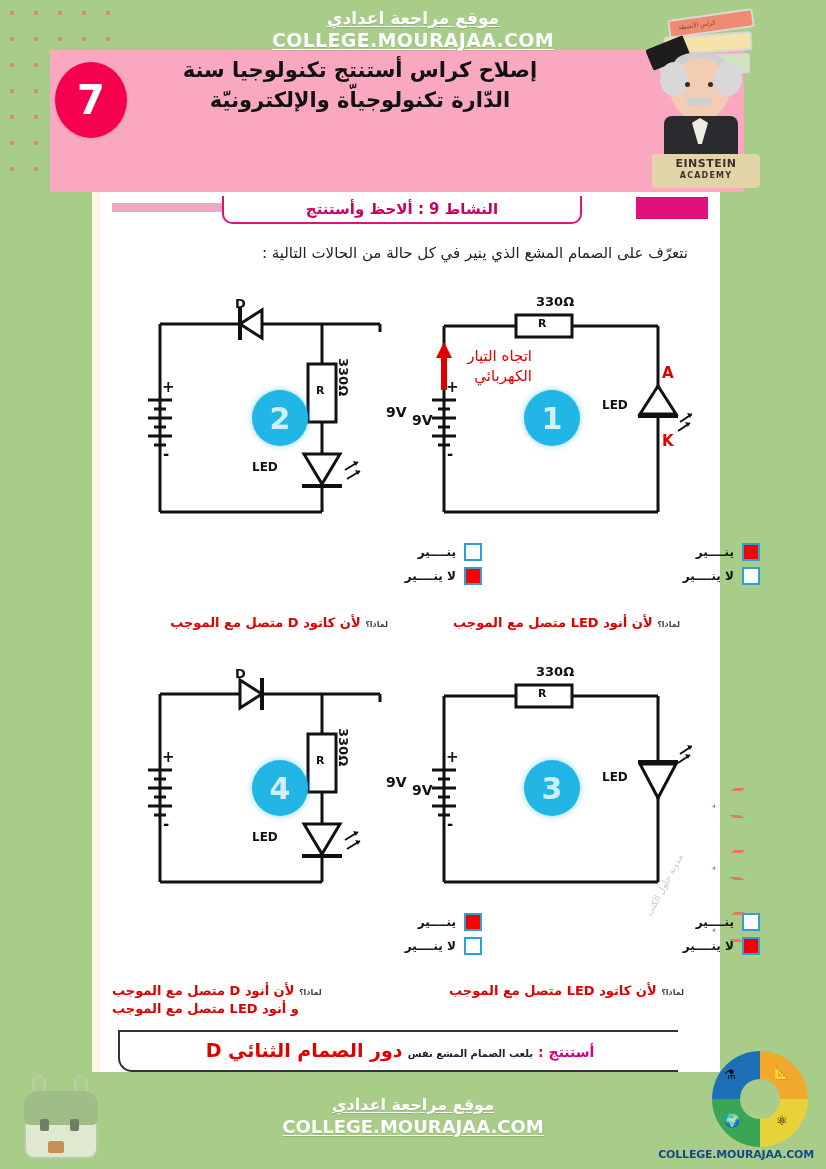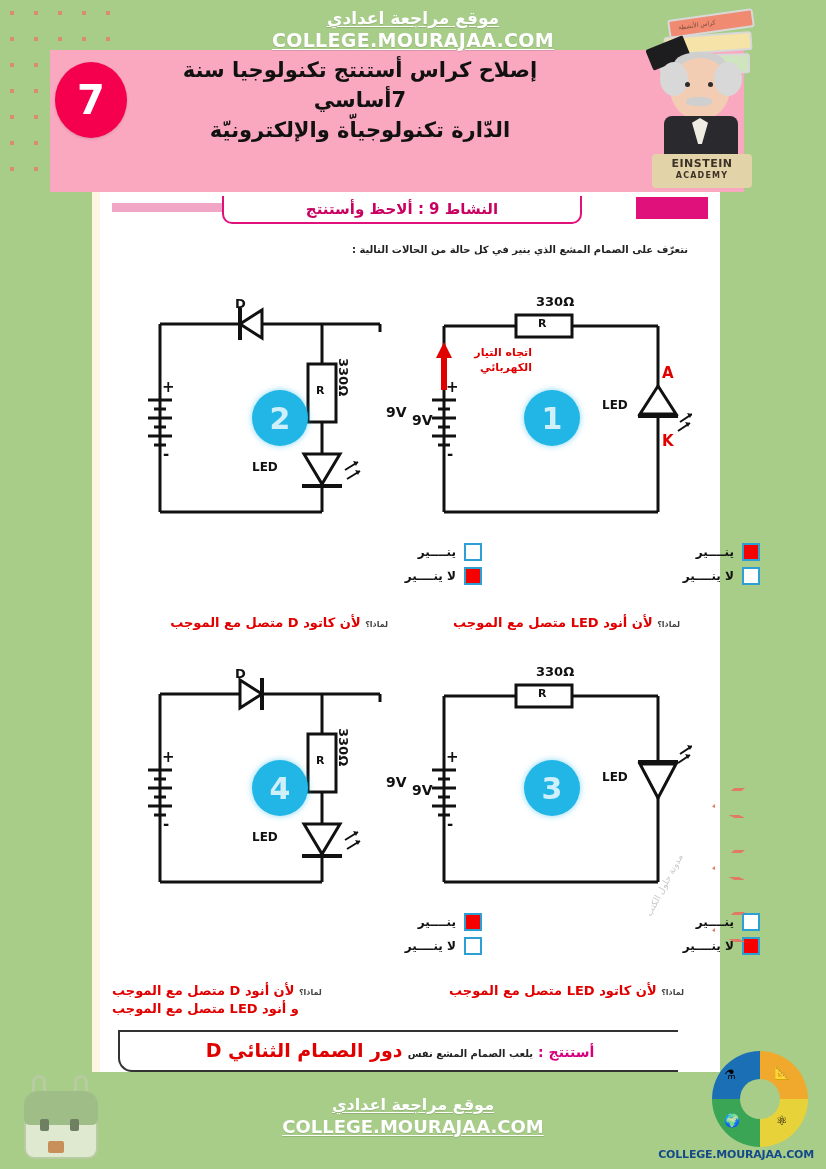--- a/index.html
+++ b/index.html
@@ -154,21 +154,21 @@
     width: 74px; height: 44px;
     background: #2a2a2e; border-radius: 8px 8px 0 0;
   }
   .ein-shirt {
     position: absolute; left: 46px; top: 76px;
     width: 16px; height: 26px; background: #f0ece2;
     clip-path: polygon(50% 0, 100% 18%, 62% 100%, 38% 100%, 0 18%);
   }
   .ein-sign {
     position: absolute; left: 6px; top: 112px;
-    width: 100px; height: 34px;
+    width: 108px; height: 34px;
     background: #e3d3a8;
     border-radius: 4px;
     color: #3c3228;
     font-size: 11px;
     font-weight: bold;
     text-align: center;
     line-height: 1.25;
     padding-top: 3px;
     letter-spacing: .5px;
   }
@@ -217,23 +217,23 @@
     font-size: 15px;
     line-height: 26px;
   }
 
   .instruction {
     position: absolute;
     left: 120px; top: 244px;
     width: 572px;
     direction: rtl;
     text-align: right;
-    font-size: 10px;
+    font-size: 15px;
     color: #222;
-    font-weight: bold;
+    font-weight: normal;
     padding-right: 4px;
   }
 
   
   .circuit-row { position: absolute; left: 112px; width: 600px; height: 260px; }
   .circuit-row.row1 { top: 282px; }
   .circuit-row.row2 { top: 652px; }
 
   .circuit-cell { position: absolute; top: 0; width: 280px; height: 260px; }
   .circuit-cell.left  { left: 28px; }
@@ -397,21 +397,20 @@
       <div class="line line-ar">موقع مراجعة اعدادي</div>
       <div class="line line-url">COLLEGE.MOURAJAA.COM</div>
     </div>
 
     <div class="pink-banner"></div>
 
     <div class="num-badge">7</div>
 
     <div class="banner-title">
       <span class="t-line">إصلاح كراس أستنتج تكنولوجيا سنة</span>
-      <span class="t-line">7أساسي</span>
       <span class="t-line">الدّارة تكنولوجياّة والإلكترونيّة</span>
     </div>
 
     <div class="art-books">
       <div class="book b1">
           <span class="book-lbl">كراس الأنشطة</span>
         </div>
       <div class="book b2"></div>
       <div class="book b3"></div>
     </div>
@@ -526,21 +525,21 @@
             <polygon points="278,141 273,140 276,145" fill="#111" stroke="none"></polygon>
           </g>
         </g>
       </svg>
       <div class="circ-badge">1</div>
       <div style="position:absolute;left:124px;top:12px;font-size:13px;font-weight:bold;color:#111">330Ω</div>
       <div style="position:absolute;left:126px;top:35px;font-size:11px;font-weight:bold;color:#111">R</div>
       <div style="position:absolute;left:0px;top:130px;font-size:14px;font-weight:bold;color:#111">9V</div>
       <div style="position:absolute;left:34px;top:96px;font-size:15px;font-weight:bold;color:#111">+</div>
       <div style="position:absolute;left:35px;top:163px;font-size:15px;font-weight:bold;color:#111">-</div>
-      <div style="position:absolute;left:48px;top:64px;width:72px;direction:rtl;font-size:11px;font-weight:bold;color:#e00000;line-height:1.35">اتجاه التيار الكهربائي</div>
+      <div style="position:absolute;left:48px;top:64px;width:72px;direction:rtl;font-size:15px;font-weight:normal;color:#e00000;line-height:1.35">اتجاه التيار الكهربائي</div>
       <div style="position:absolute;left:190px;top:116px;font-size:12px;font-weight:bold;color:#111">LED</div>
       <div style="position:absolute;left:250px;top:82px;font-size:15px;font-weight:bold;color:#e00000">A</div>
       <div style="position:absolute;left:250px;top:150px;font-size:15px;font-weight:bold;color:#e00000">K</div>
     </div>
   </div>
 
   <div class="answers" style="left:252px; top:540px;">
     <div class="ans-row">
       <span class="chk"></span>
       <span class="ans-lbl">ينــــير</span>

